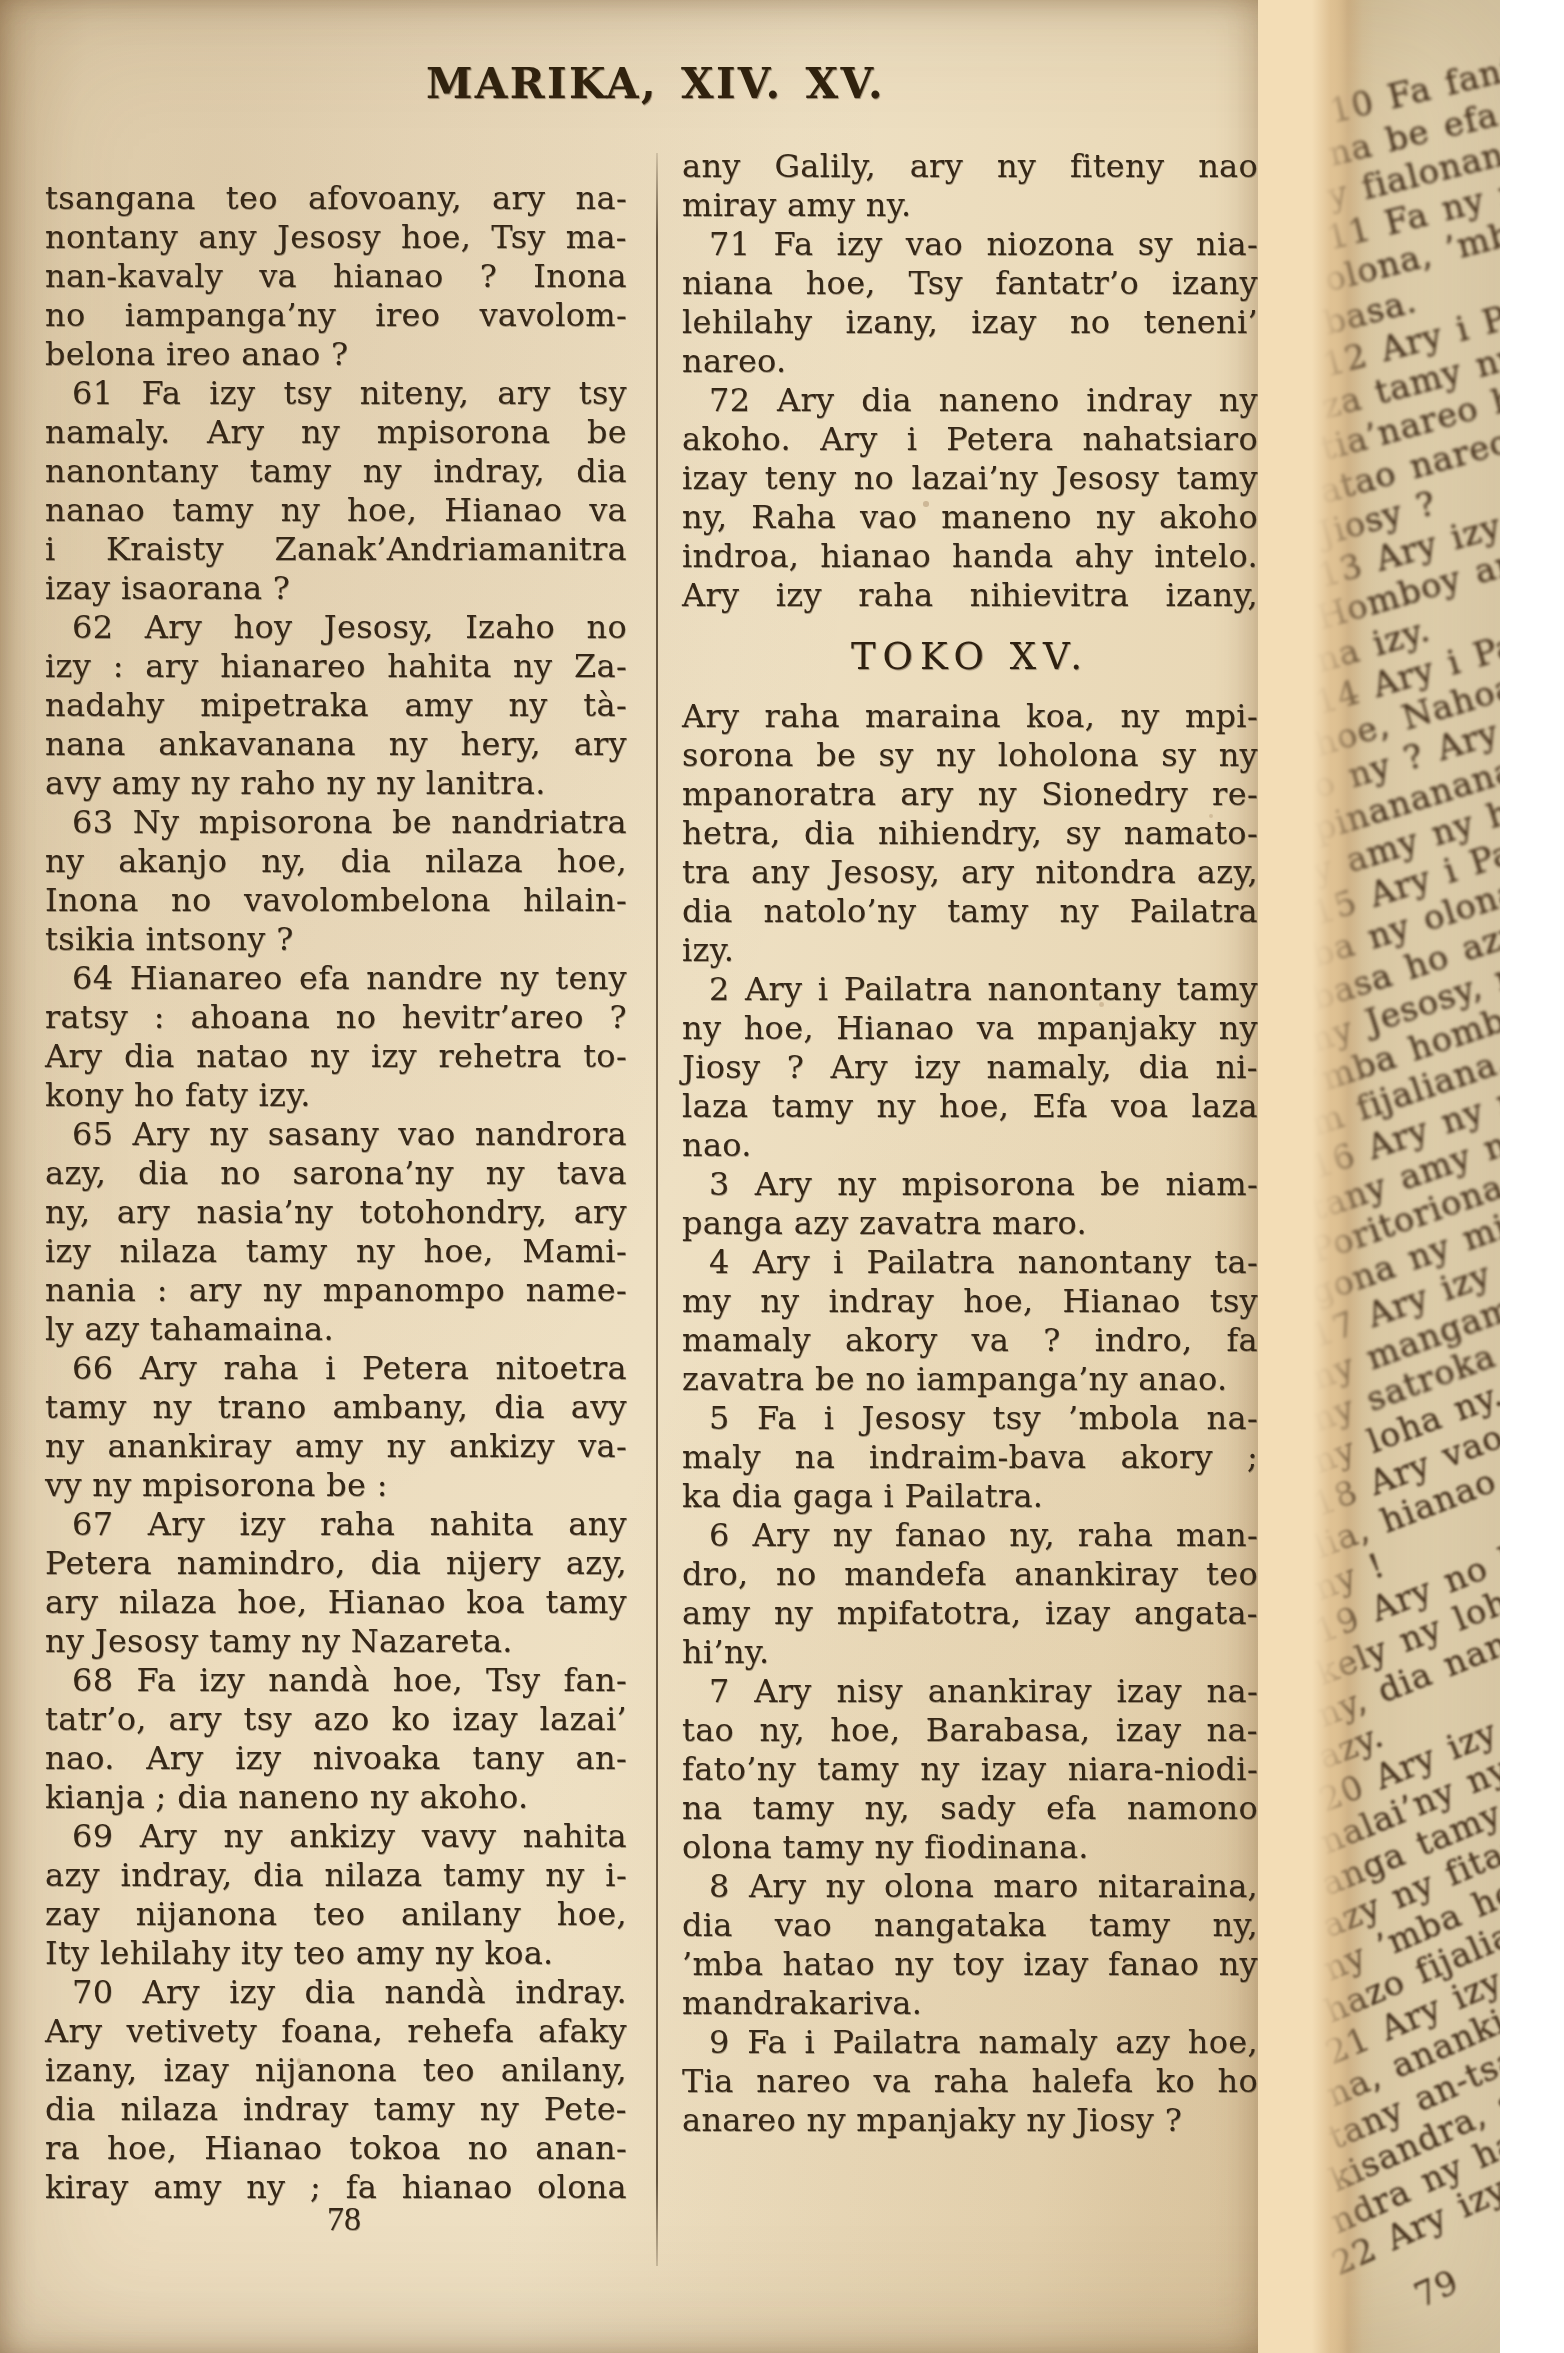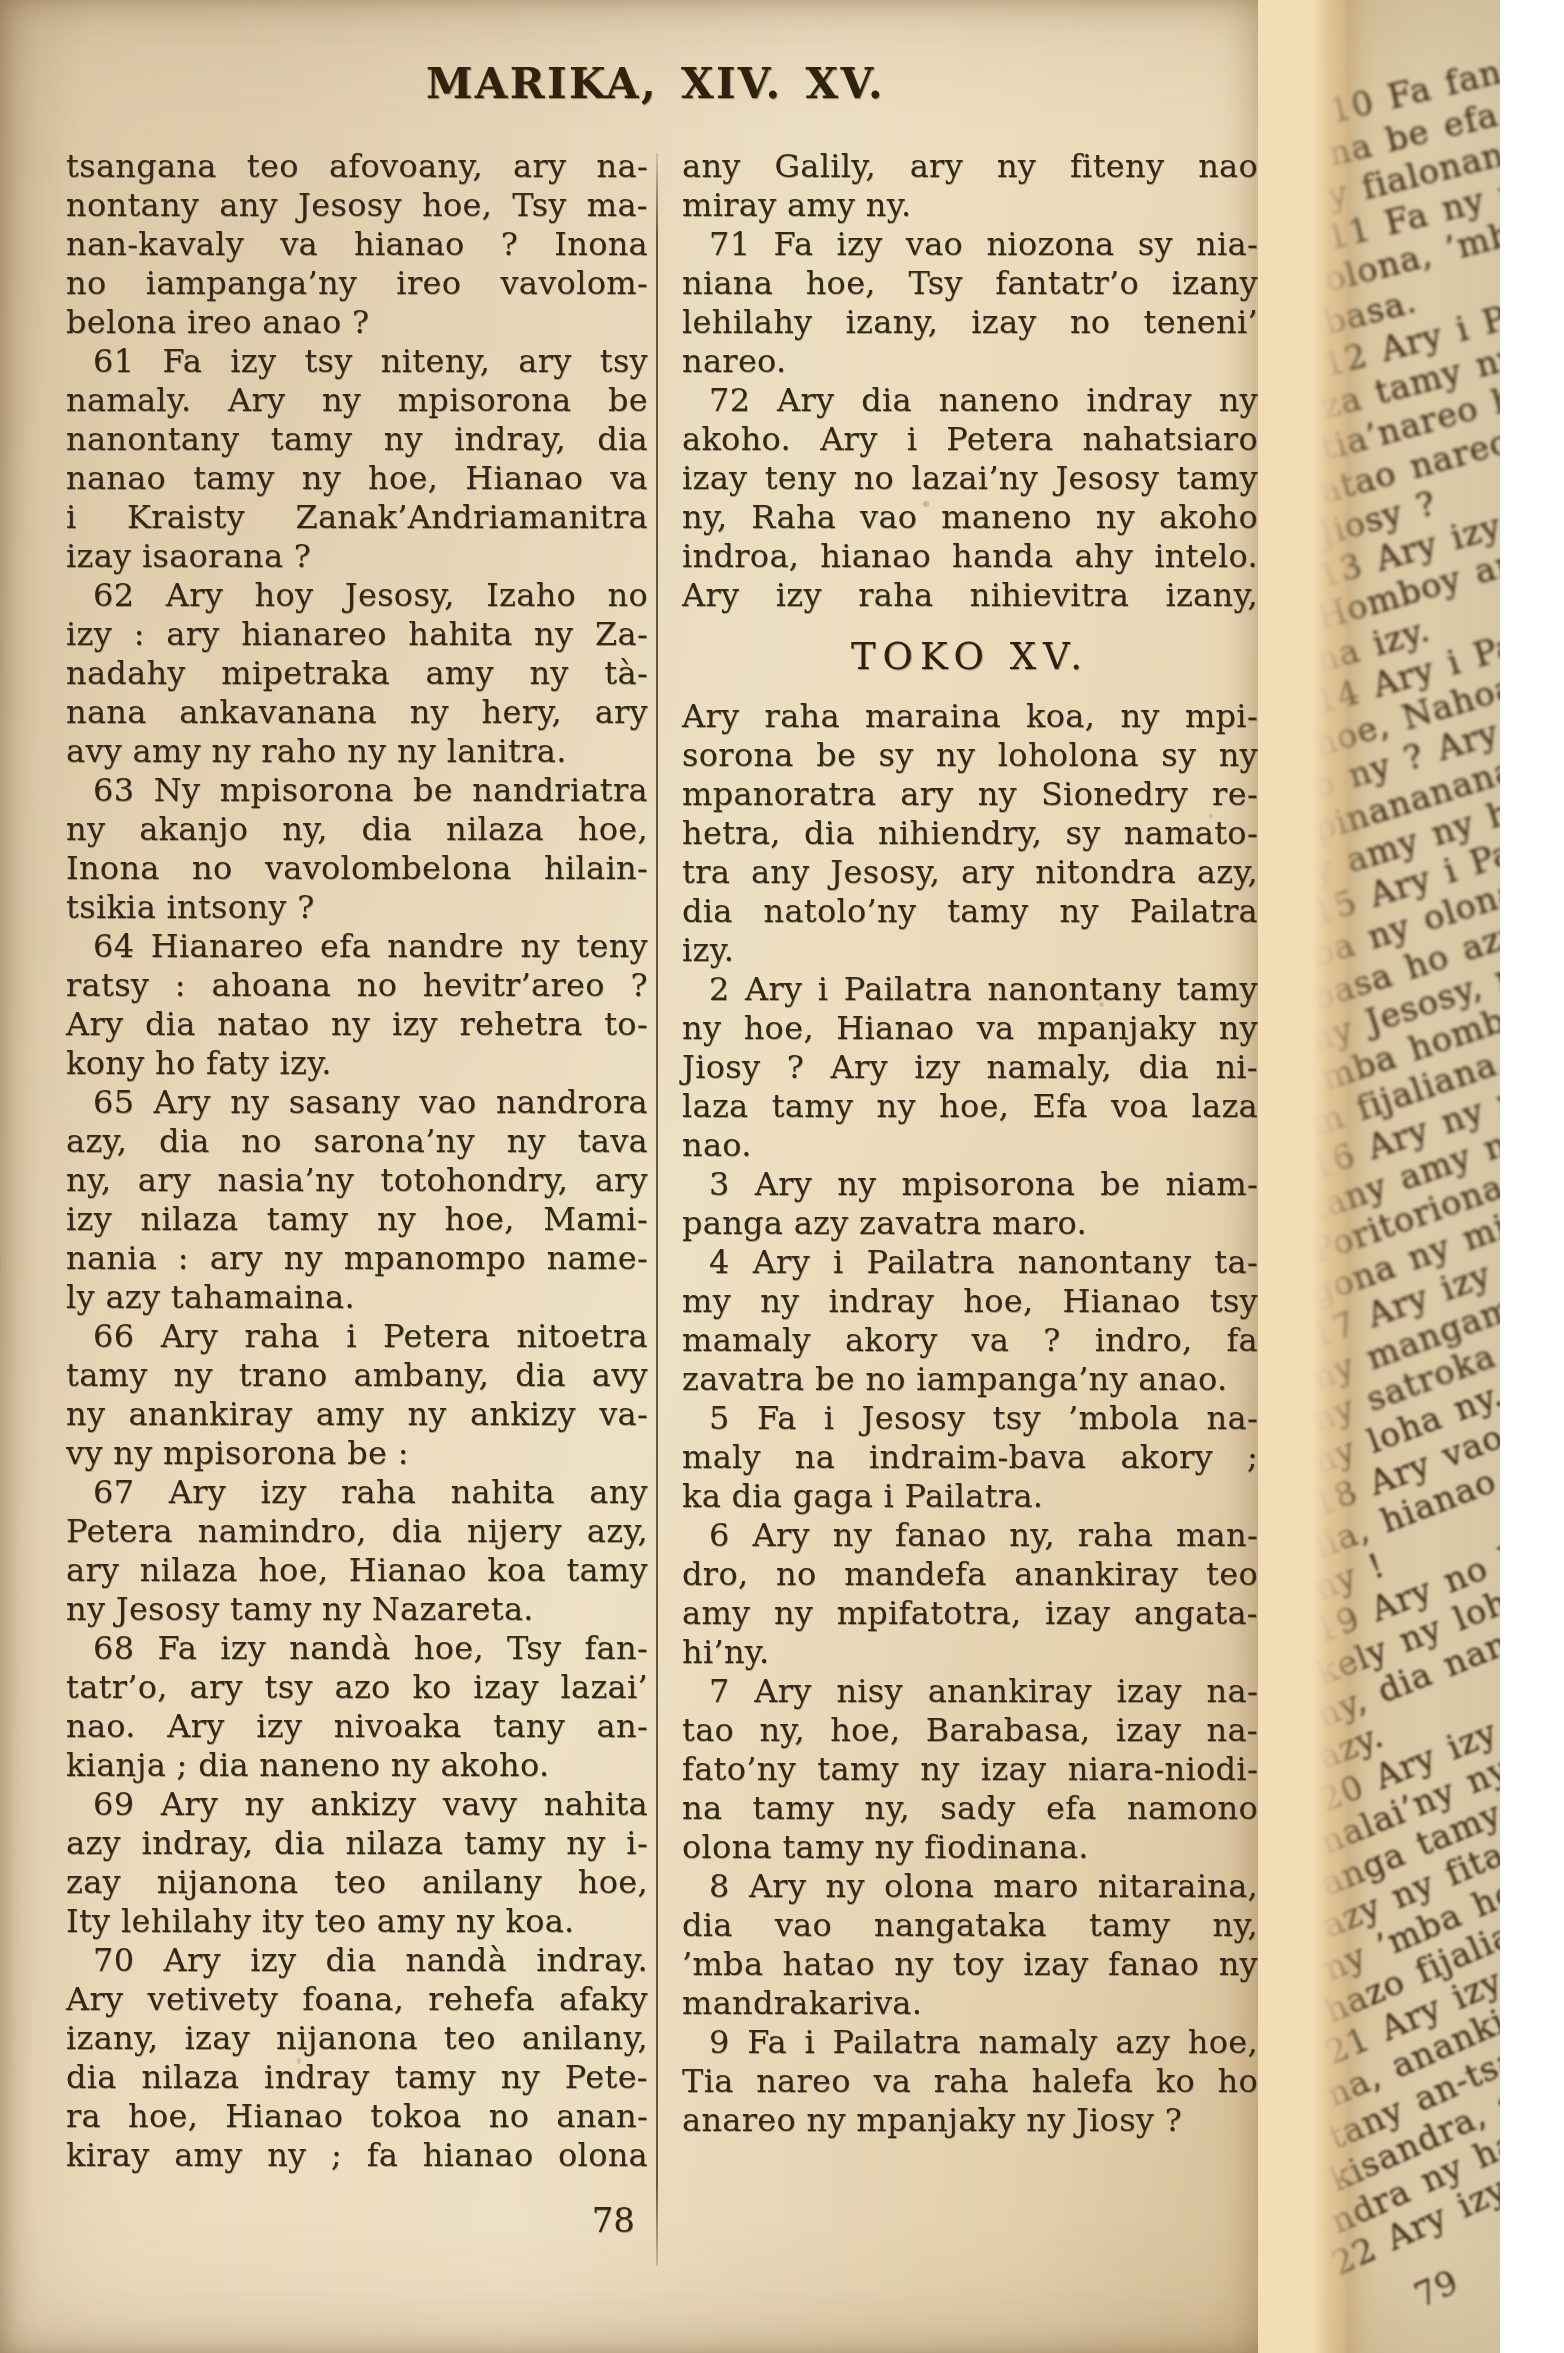--- a/index.html
+++ b/index.html
@@ -24,43 +24,44 @@
       inset 0 20.3px 55px -31px rgba(120,85,45,0.22);
     color:#352717;
   }
   #running-head{
     position:absolute;left:53px;top:59px;width:1205px;
     text-align:center;font-size:42px;font-weight:bold;
     letter-spacing:2.3px;word-spacing:6.3px;color:#30220f;
     text-shadow:0.8px 1.2px 0.8px rgba(48,34,15,0.45);
   }
   .column{position:absolute;top:147px;font-size:32px;letter-spacing:0.3px;}
-  #col-left{left:66px;width:582px;}
+  #col-left{left:45px;width:582px;margin-top:32px;}
   #col-right{left:682px;width:576px;}
   .pline{
     height:39px;line-height:39px;
     text-align:justify;text-align-last:justify;
     white-space:normal;
     text-shadow:0.5px 0.7px 0.6px rgba(53,39,23,0.38);
   }
   .pline.vstart{padding-left:27px;}
   .pline.endl{text-align-last:left;}
   #chapter-heading{
     height:82px;display:flex;align-items:center;justify-content:center;
     font-size:37px;font-weight:normal;letter-spacing:7px;color:#2e2010;
     text-shadow:0.8px 1.1px 0.8px rgba(46,32,16,0.42);
   }
   #column-divider{
     position:absolute;left:656px;top:153px;width:2.3px;height:2113px;
     background:linear-gradient(180deg,rgba(63,47,28,0.15),rgba(63,47,28,0.78) 4%,rgba(63,47,28,0.78) 96%,rgba(63,47,28,0.2));
   }
   #folio-left{
     position:absolute;left:53px;top:2200px;width:582px;
-    text-align:right;font-size:34px;
+    text-align:center;font-size:34px;
     text-shadow:0.5px 0.7px 0.6px rgba(53,39,23,0.38);
+    font-family:Liberation Serif, serif;
   }
   
   .speck{position:absolute;border-radius:50%;background:rgba(110,70,30,0.5);}
   
   #right-page{
     position:absolute;left:1258px;top:0;width:307px;height:2354px;overflow:hidden;
     background:linear-gradient(90deg,
       #e9d3ab 0%,#f3ddb6 9%,#f6e0ba 18%,#ecd0a0 25%,#d2b68c 29%,
       #d9c7a2 34%,#e0d0ad 55%,#e4d5b3 80%,#e6d7b6 100%);
     color:#4a3621;

